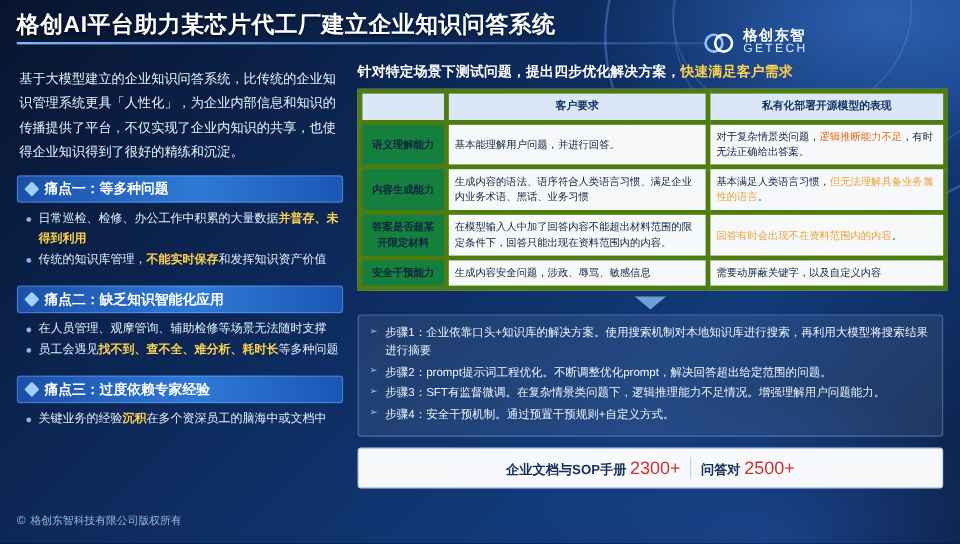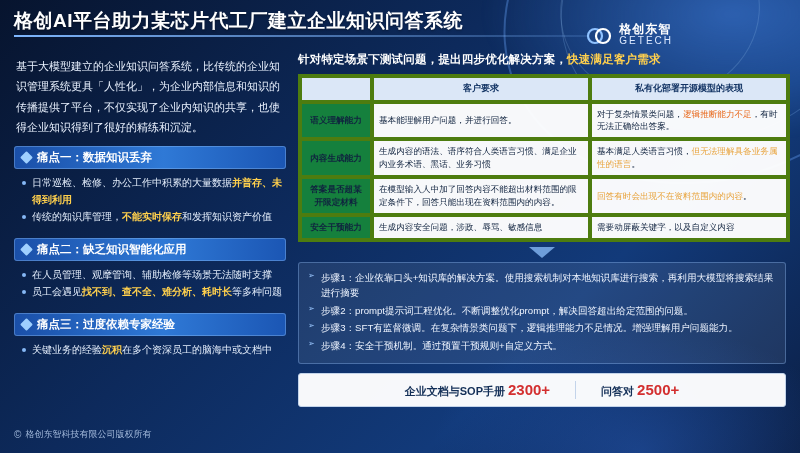--- a/index.html
+++ b/index.html
@@ -147,24 +147,24 @@
   }
   .steps li:before {
     content: "➢"; position: absolute; left: 0; top: 0;
     font-size: 8px; color: #9cc8ff;
   }
 
   .kpi {
     margin-top: 9px; height: 34px;
     background: rgba(255,255,255,0.97);
     border: 1px solid #c3d4ea; border-radius: 3px;
-    display: flex; align-items: center; justify-content: center; gap: 25px;
+    display: flex; align-items: center; justify-content: center; gap: 8px;
   }
   .kpi .item { font-size: 11px; color: #132f57; font-weight: bold; display: flex; align-items: baseline; gap: 3px; }
-  .kpi .num { font-size: 15px; color: #d32f2f; font-weight: bold; }
+  .kpi .num { font-size: 15px; color: #d32f2f; font-weight: normal; }
   .kpi .sep { width: 1px; height: 18px; background: #c3d4ea; }
 </style>
 </head>
 <body>
 
 <div class="slide">
   <div class="glow"></div>
   <div class="swoosh sw1"></div>
   <div class="swoosh sw2"></div>
   <div class="swoosh sw3"></div>
@@ -186,21 +186,21 @@
       </div>
     </div>
   </div>
 
   <div class="left">
     <div class="intro">基于大模型建立的企业知识问答系统，比传统的企业知识管理系统更具「人性化」，为企业内部信息和知识的传播提供了平台，不仅实现了企业内知识的共享，也使得企业知识得到了很好的精练和沉淀。</div>
 
     <div class="pain-block">
       <div class="pain-head">
         <span class="dot"></span>
-        <span class="lbl">痛点一：数据知识丢弃</span>
+        <span class="lbl">痛点一：等多种问题</span>
       </div>
       <ul class="pain-body">
         <li><span>日常巡检、检修、办公工作中积累的大量数据</span><span class="hl">并普存、未得到利用</span><span></span></li>
         <li><span>传统的知识库管理，</span><span class="hl">不能实时保存</span><span>和发挥知识资产价值</span></li>
       </ul>
     </div>
 
     <div class="pain-block">
       <div class="pain-head">
         <span class="dot"></span>

